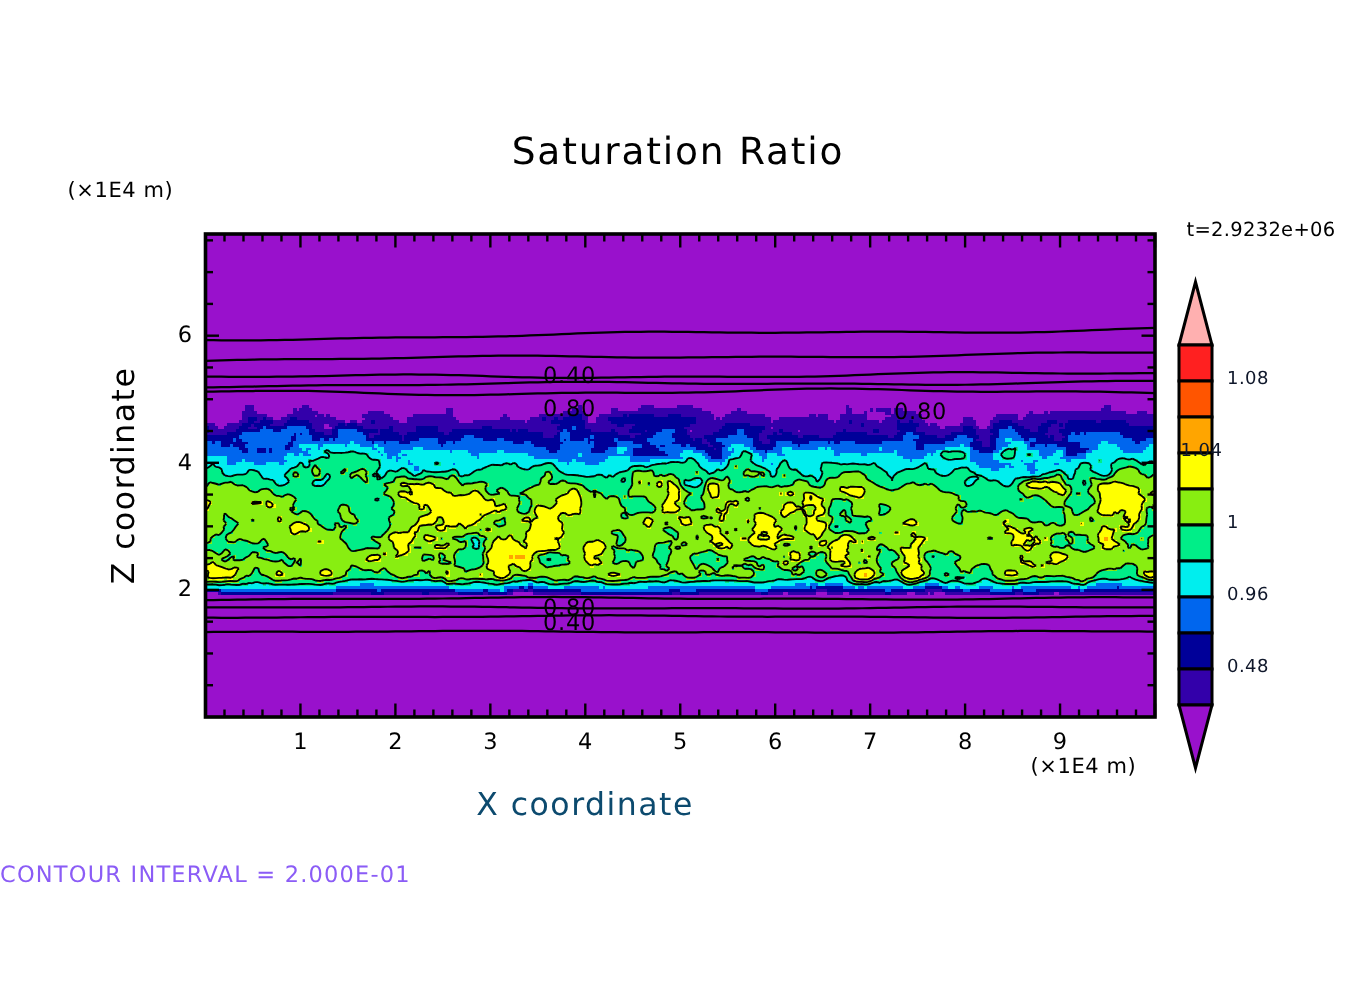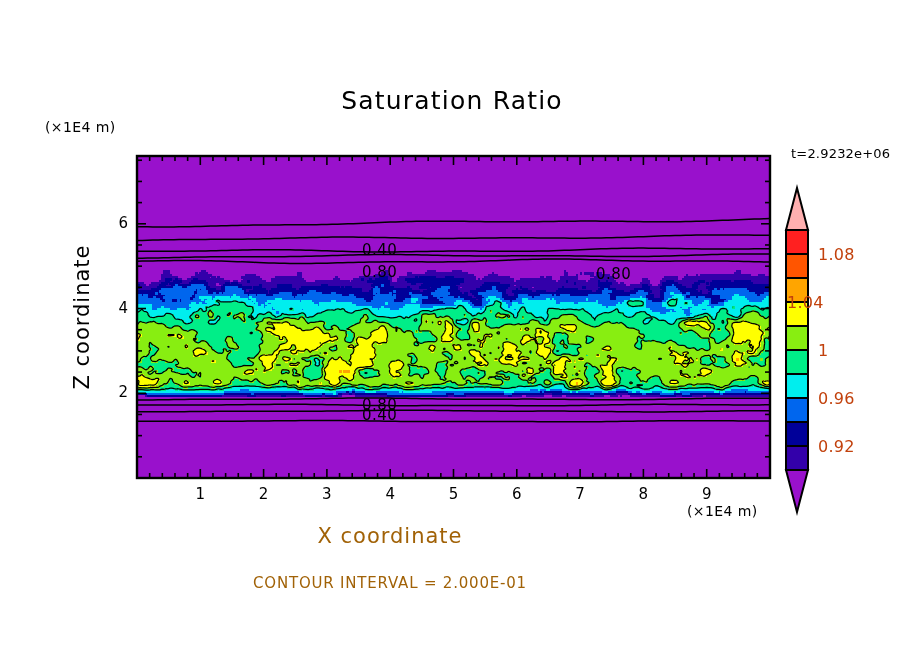--- a/index.html
+++ b/index.html
@@ -55,56 +55,55 @@
     transform: rotate(-90deg);
     transform-origin: center center;
   }
   #x-axis-title {
     position: absolute;
     left: 0; top: 524px;
     width: 780px;
     text-align: center;
     font-size: 21px;
     letter-spacing: 1px;
-    color: #a16207;
+    color: #0c4a6e;
   }
   #x-units-label {
     position: absolute;
     left: 687px; top: 503px;
     font-size: 14px;
     letter-spacing: 0.4px;
     color: #000000;
   }
   #contour-interval-note {
     position: absolute;
     left: 0; top: 574px;
     width: 780px;
-    text-align: center;
     font-size: 15px;
     letter-spacing: 0.8px;
-    color: #a16207;
+    color: #8b5cf6;
   }
   .tick-label-x {
     position: absolute;
     font-size: 15px;
     color: #000000;
     text-align: center;
     width: 24px;
   }
   .tick-label-y {
     position: absolute;
     font-size: 15px;
     color: #000000;
     text-align: right;
     width: 22px;
   }
   .cbar-label {
     position: absolute;
-    font-size: 16px;
-    color: #c2410c;
+    font-size: 12px;
+    color: #0f172a;
     letter-spacing: 0.3px;
   }
   svg { display: block; }
 </style>
 </head>
 <body>
 
 <div class="figure">
 
   <div id="plot-title">Saturation Ratio</div>
@@ -311,21 +310,21 @@
   <div id="yticks">
       <div class="tick-label-y" style="left: 106px; top: 383.263px;">2</div>
       <div class="tick-label-y" style="left: 106px; top: 298.526px;">4</div>
       <div class="tick-label-y" style="left: 106px; top: 213.789px;">6</div>
     </div>
   <div id="cbarticks">
       <div class="cbar-label" style="left: 818px; top: 245px;">1.08</div>
       <div class="cbar-label" style="left: 787px; top: 293px;">1.04</div>
       <div class="cbar-label" style="left: 818px; top: 341px;">1</div>
       <div class="cbar-label" style="left: 818px; top: 389px;">0.96</div>
-      <div class="cbar-label" style="left: 818px; top: 437px;">0.92</div>
+      <div class="cbar-label" style="left: 818px; top: 437px;">0.48</div>
     </div>
   <div id="clabels">
       <div style="position: absolute; left: 362px; top: 241px; font-size: 15px; color: rgb(0, 0, 0); letter-spacing: 0.5px;">0.40</div>
       <div style="position: absolute; left: 362px; top: 263px; font-size: 15px; color: rgb(0, 0, 0); letter-spacing: 0.5px;">0.80</div>
       <div style="position: absolute; left: 596px; top: 265px; font-size: 15px; color: rgb(0, 0, 0); letter-spacing: 0.5px;">0.80</div>
       <div style="position: absolute; left: 362px; top: 396px; font-size: 15px; color: rgb(0, 0, 0); letter-spacing: 0.5px;">0.80</div>
       <div style="position: absolute; left: 362px; top: 406px; font-size: 15px; color: rgb(0, 0, 0); letter-spacing: 0.5px;">0.40</div>
     </div>
 
 </div>

